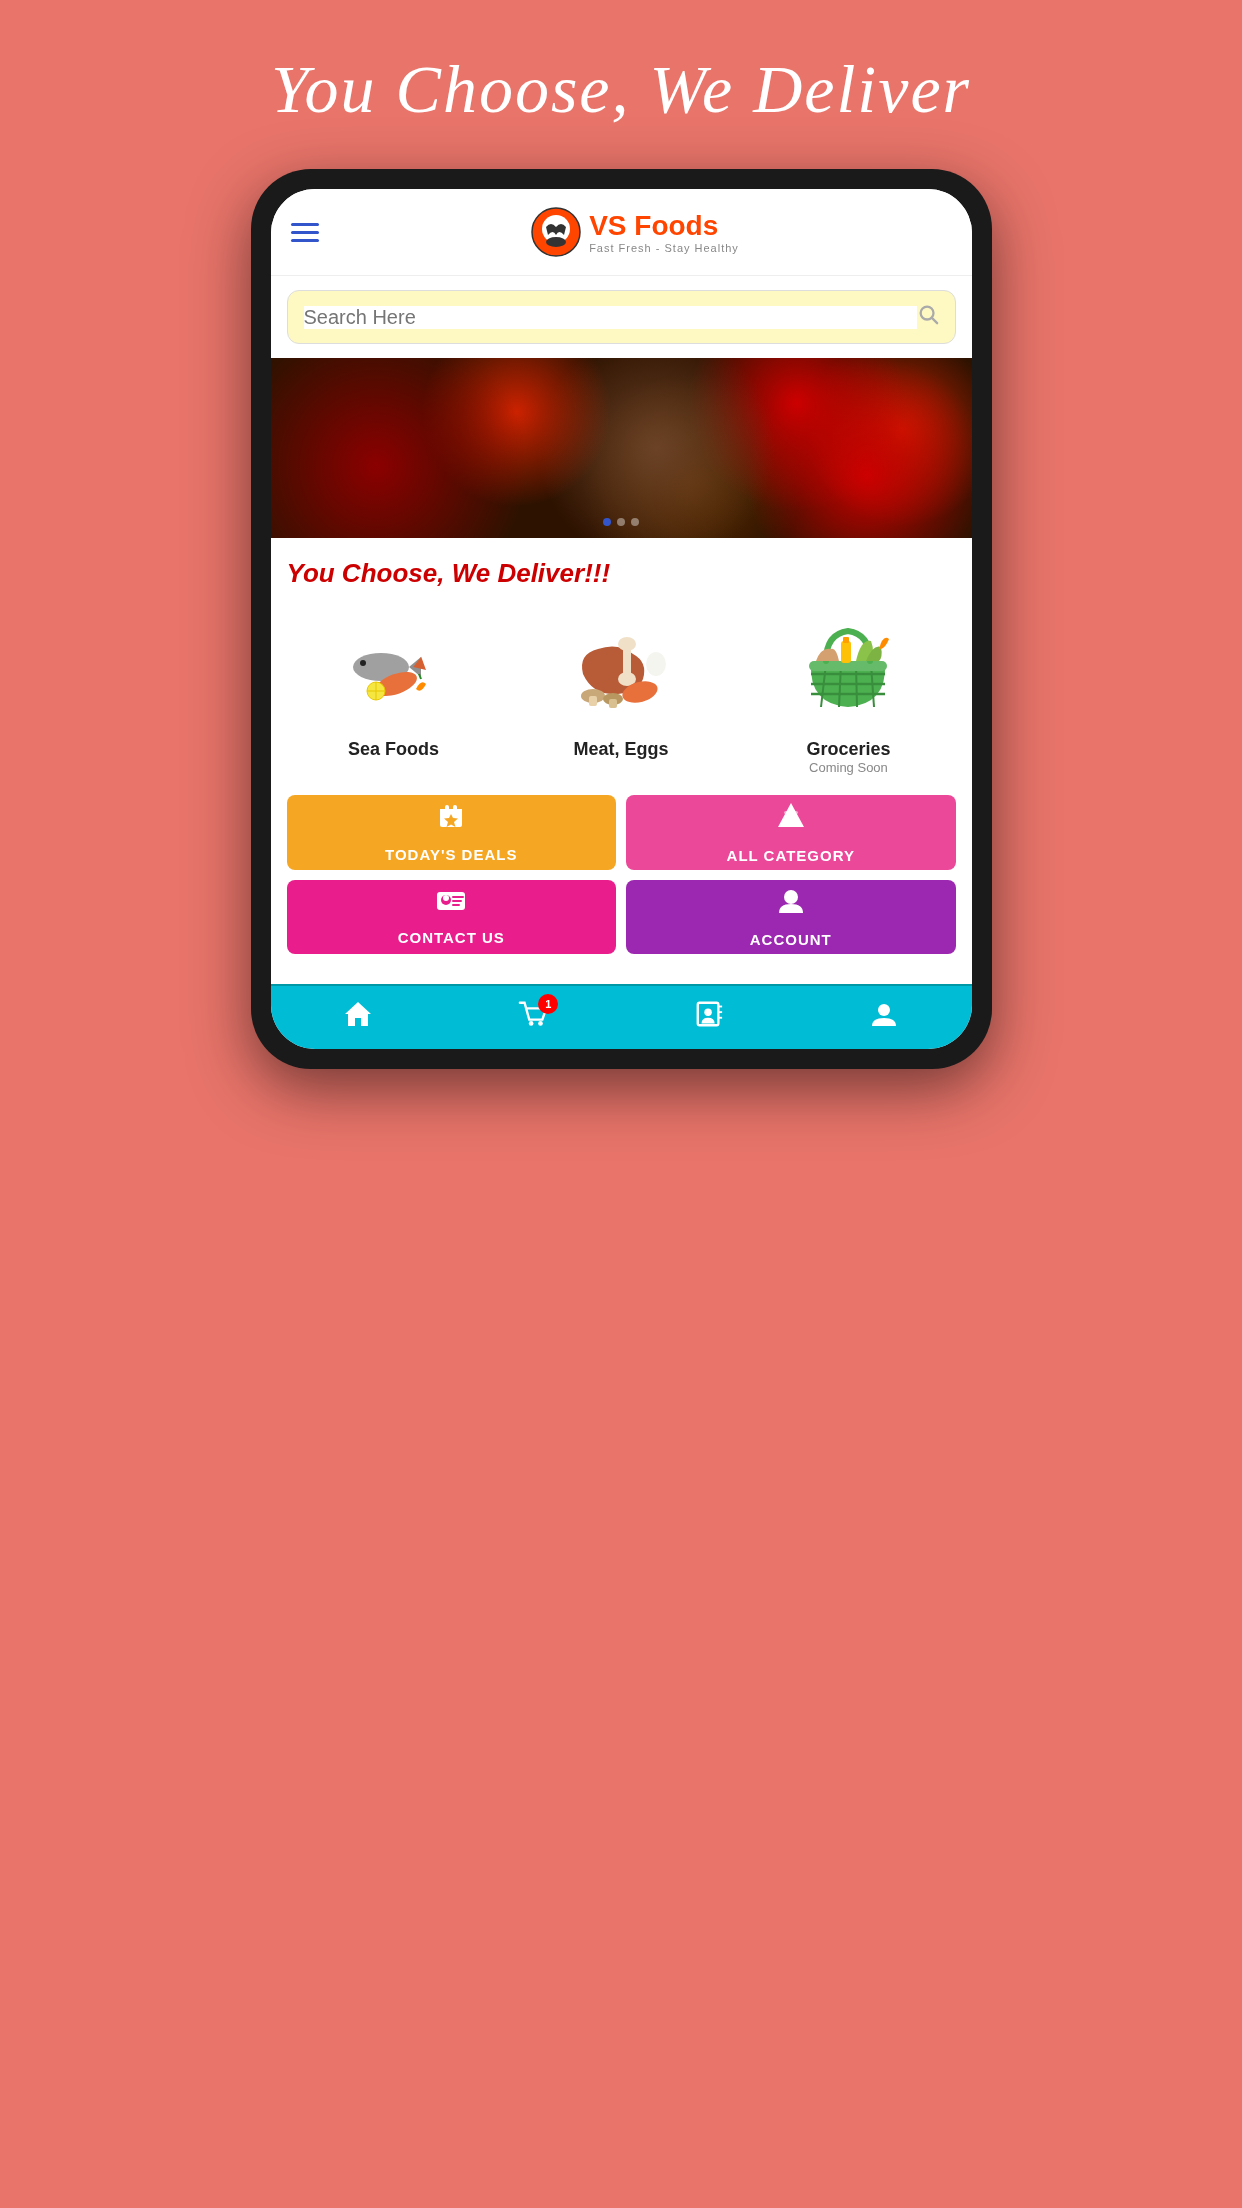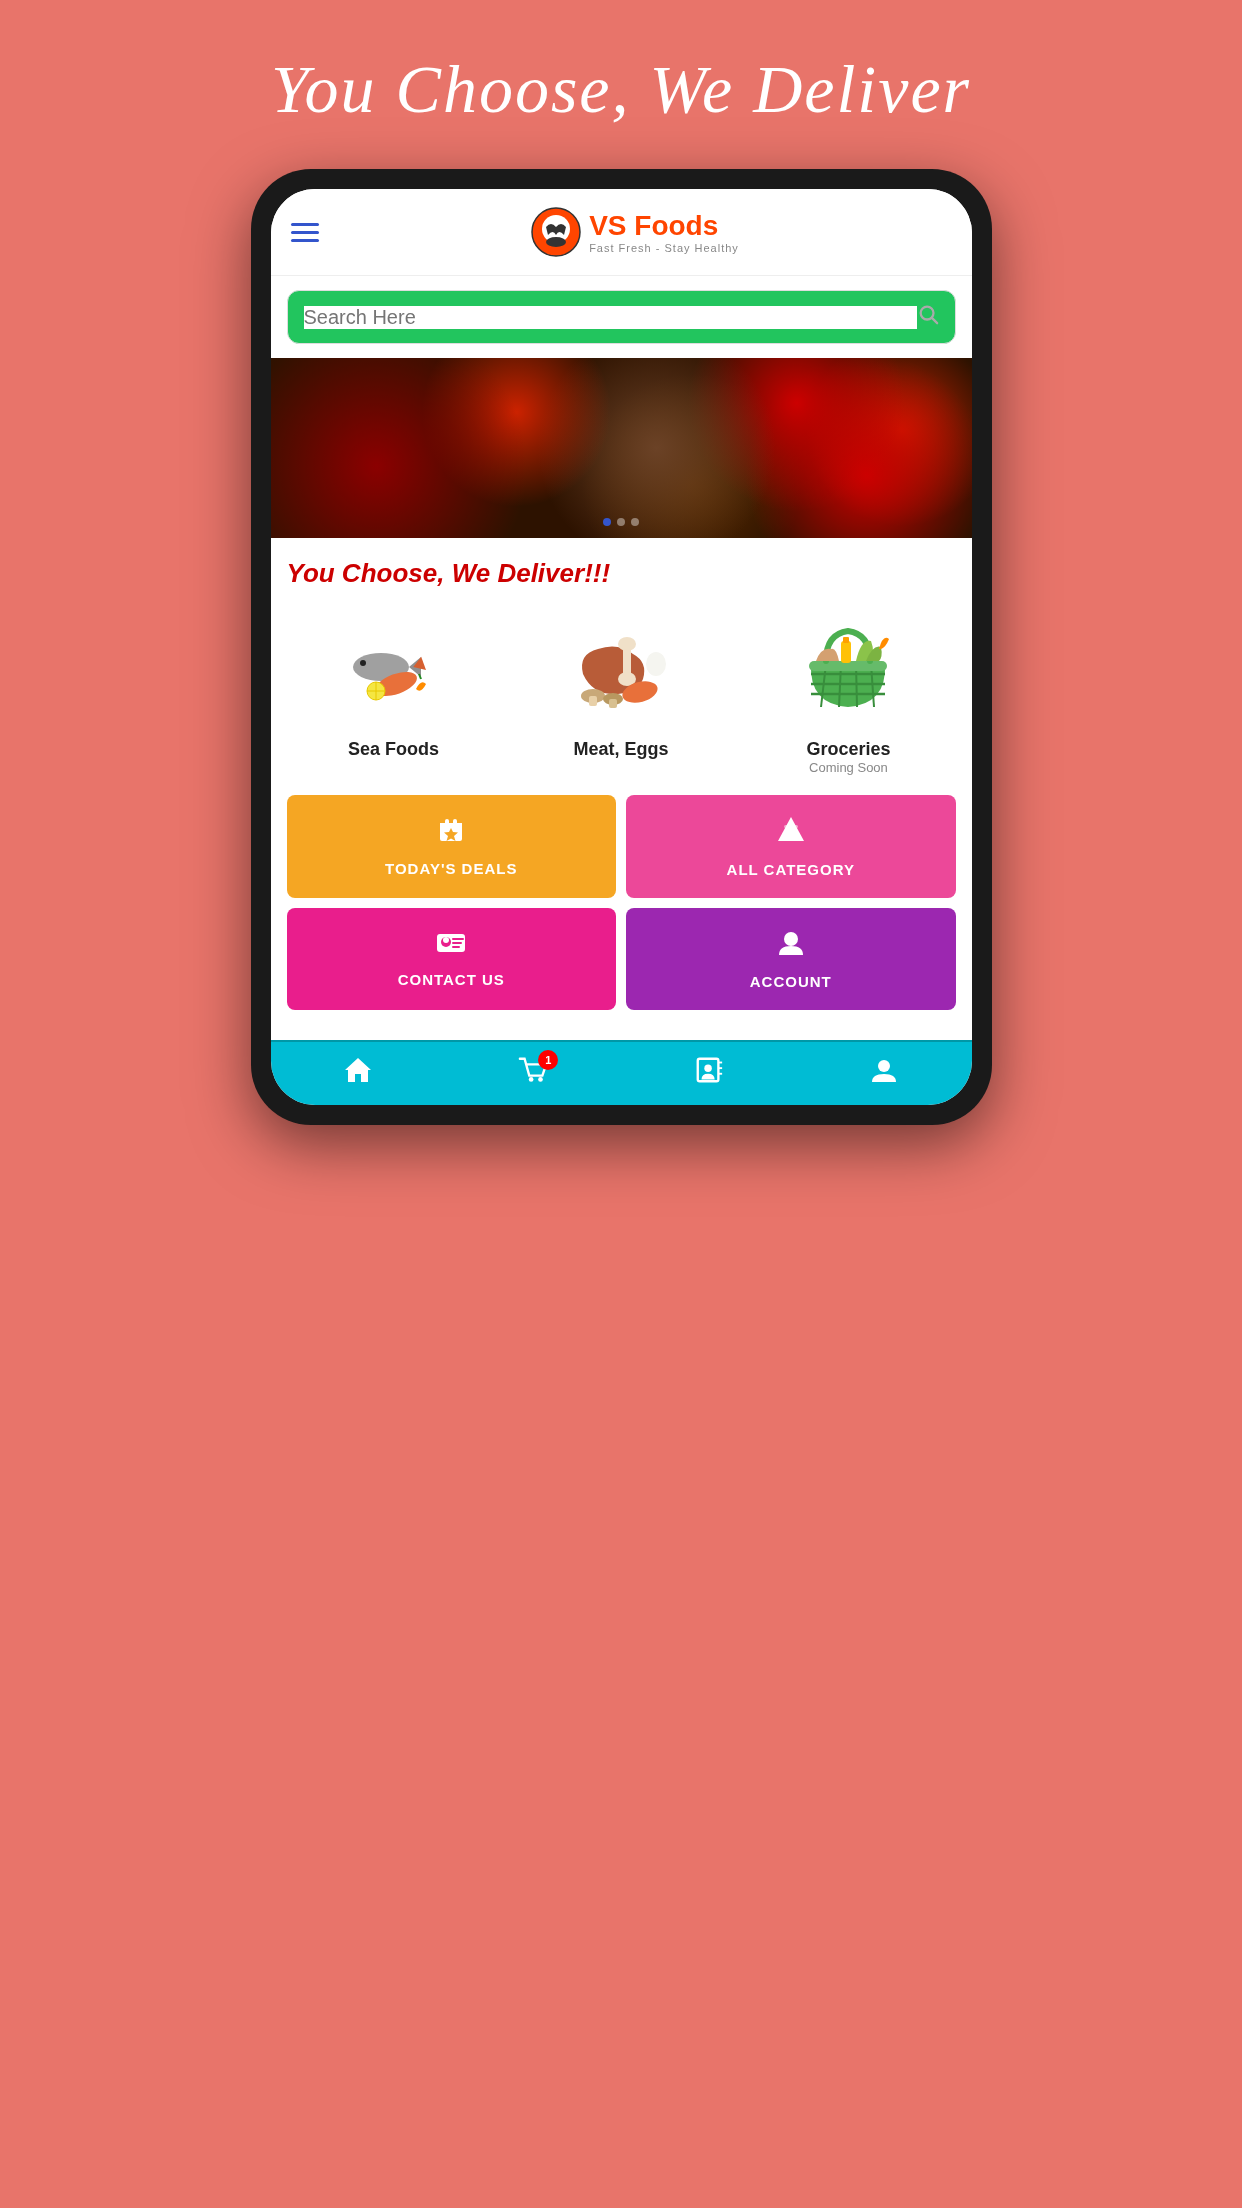--- a/index.html
+++ b/index.html
@@ -99,21 +99,21 @@
     }
 
     
     .search-bar {
       margin: 14px 16px;
       border: 1px solid #ddd;
       border-radius: 12px;
       display: flex;
       align-items: center;
       padding: 12px 16px;
-      background: #22c55e;
+      background: #fef9c3;
     }
 
     .search-input {
       flex: 1;
       border: none;
       outline: none;
       font-size: 20px;
       color: #aaa;
     }
 
@@ -207,21 +207,21 @@
     .action-buttons {
       display: grid;
       grid-template-columns: 1fr 1fr;
       gap: 10px;
       margin-bottom: 10px;
     }
 
     .action-btn {
       border: none;
       border-radius: 8px;
-      padding: 20px 10px;
+      padding: 6px 10px;
       display: flex;
       flex-direction: column;
       align-items: center;
       gap: 8px;
       cursor: pointer;
       color: white;
       font-size: 15px;
       font-weight: bold;
       letter-spacing: 1px;
     }

